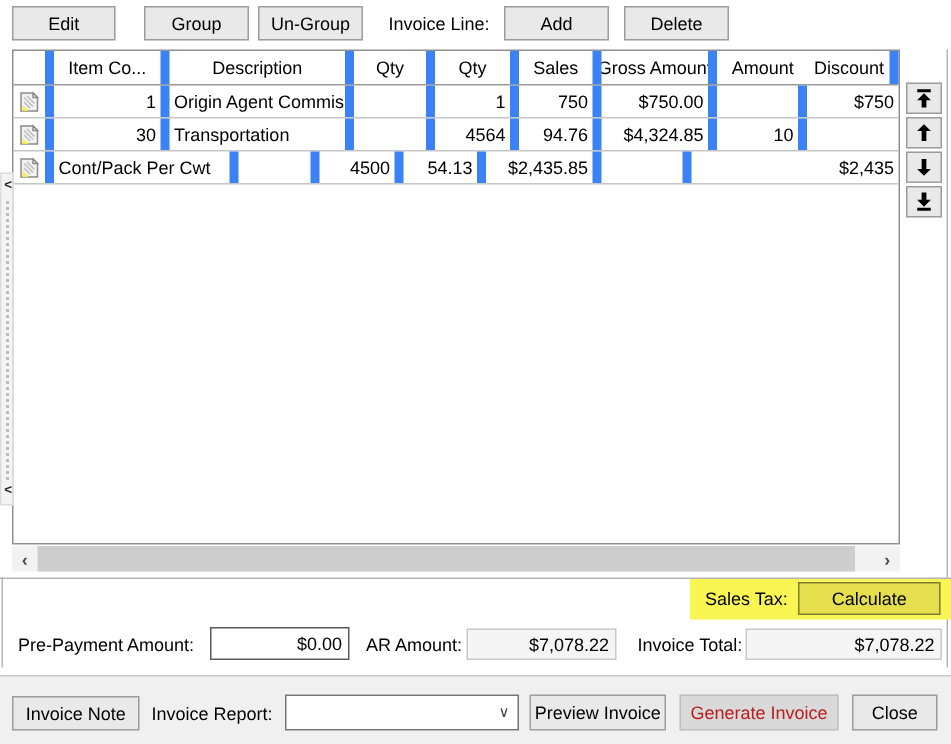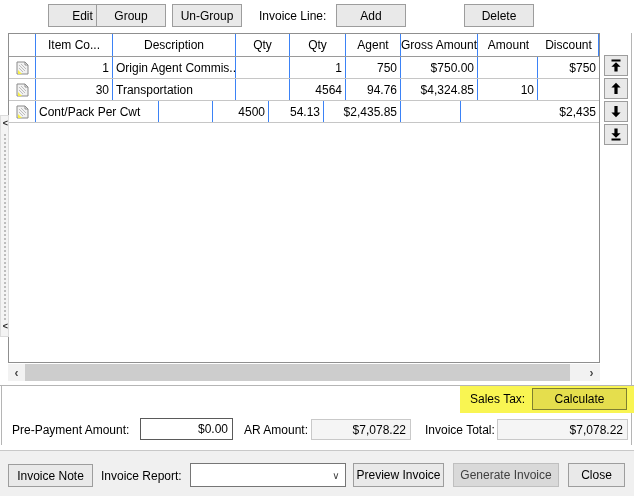--- a/index.html
+++ b/index.html
@@ -2,33 +2,33 @@
 <html><head>
 <meta charset="utf-8">
 <style>
   html,body{margin:0;padding:0;background:#fff;}
   #app{position:relative;width:634px;height:496px;background:#fff;overflow:hidden;
        font-family:"Liberation Sans",sans-serif;font-size:12px;color:#000;}
 
   .btn{position:absolute;display:flex;align-items:center;justify-content:center;
        background:#e9e9e9;border:1px solid #9d9d9d;box-sizing:border-box;
        font-size:12px;color:#000;cursor:default;}
-  .btn.disabled{background:#d9d9d9;border-color:#bfbfbf;color:#404040;}
+  .btn.disabled{background:#d9d9d9;border-color:#bfbfbf;color:#b91c1c;}
 
   .lbl{position:absolute;white-space:nowrap;}
 
   
   .tb-btn{top:4px;height:23px;}
 
   
   #grid{position:absolute;left:8px;top:33px;width:592px;height:330px;
         border:1px solid #8f8f8f;box-sizing:border-box;background:#fff;}
   .grow{display:flex;height:21px;border-bottom:1px solid #c6c6c6;}
   .grow.header{height:22px;border-bottom:1px solid #9a9a9a;}
-  .cell{box-sizing:border-box;border-right:1px solid #3b82f6;height:100%;
+  .cell{box-sizing:border-box;border-right:6px solid #3b82f6;height:100%;
         display:flex;align-items:center;overflow:hidden;white-space:nowrap;}
   .cell.last{border-right:none;flex:1;}
   .hc{justify-content:center;}
   .num{justify-content:flex-end;padding-right:3px;}
   .txt{justify-content:flex-start;padding-left:3px;}
   .c0{width:27px;justify-content:center;}
   .c1{width:77px;} .c2{width:123px;} .c3{width:54px;} .c4{width:56px;}
   .c5{width:55px;} .c6{width:77px;text-align:right;} .c7{width:60px;}
 
   
@@ -69,35 +69,35 @@
   #combo{position:absolute;left:190px;top:12px;width:156px;height:24px;background:#fff;
          border:1px solid #767676;box-sizing:border-box;display:flex;align-items:center;}
   #combo .val{flex:1;padding-left:4px;}
   #combo .chev{width:18px;text-align:center;color:#444;font-size:10px;}
 </style>
 </head>
 <body>
 
 <div id="app">
 
-  <div class="btn tb-btn" style="left:8px;width:69px;margin-left:40px;">Edit</div>
+  <div class="btn tb-btn" style="left:8px;width:69px;">Edit</div>
   <div class="btn tb-btn" style="left:96px;width:70px;">Group</div>
   <div class="btn tb-btn" style="left:172px;width:70px;">Un-Group</div>
   <div class="lbl" style="left:259px;top:9px;">Invoice Line:</div>
   <div class="btn tb-btn" style="left:336px;width:70px;">Add</div>
-  <div class="btn tb-btn" style="left:416px;width:70px;margin-left:48px;">Delete</div>
+  <div class="btn tb-btn" style="left:416px;width:70px;">Delete</div>
 
   <div id="grid">
     <div class="grow header">
       <div class="cell c0"></div>
       <div class="cell c1 hc">Item Co...</div>
       <div class="cell c2 hc">Description</div>
       <div class="cell c3 hc">Qty</div>
       <div class="cell c4 hc">Qty</div>
-      <div class="cell c5 hc">Agent</div>
+      <div class="cell c5 hc">Sales</div>
       <div class="cell c6 hc">Gross Amount</div>
       <div class="cell last hc">Amount</div>
       <div class="cell c7 hc">Discount</div>
     </div>
 
     <div class="grow">
       <div class="cell c0">
         <svg width="13" height="14" viewBox="0 0 13 14">
           <path d="M1 1 h8 l3 3 v9 h-11 z" fill="#f2f2f2" stroke="#8a8a8a"></path>
           <path d="M9 1 l3 3 h-3 z" fill="#ffffff" stroke="#8a8a8a"></path>

